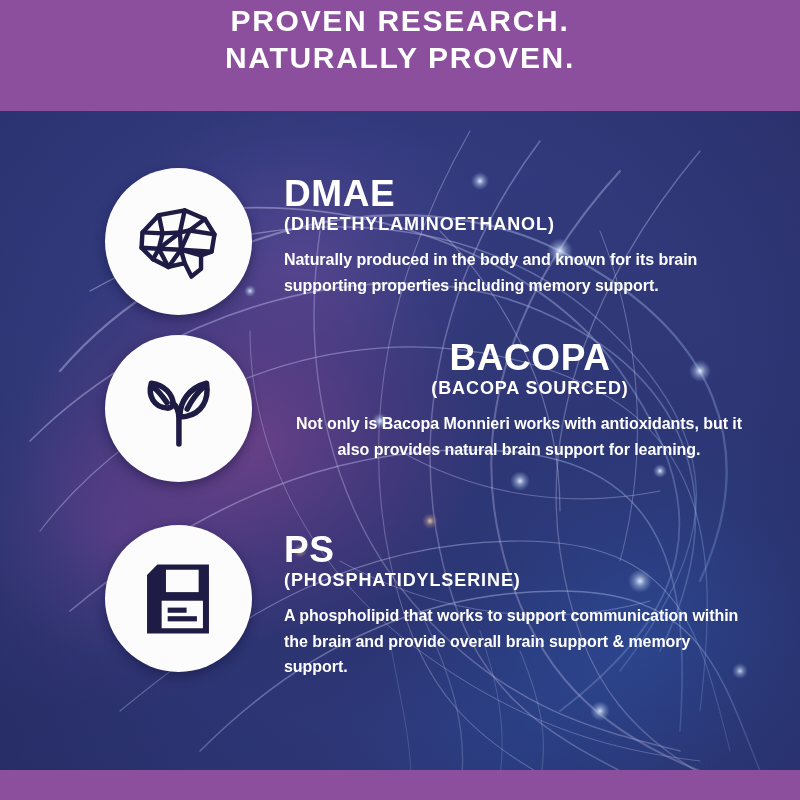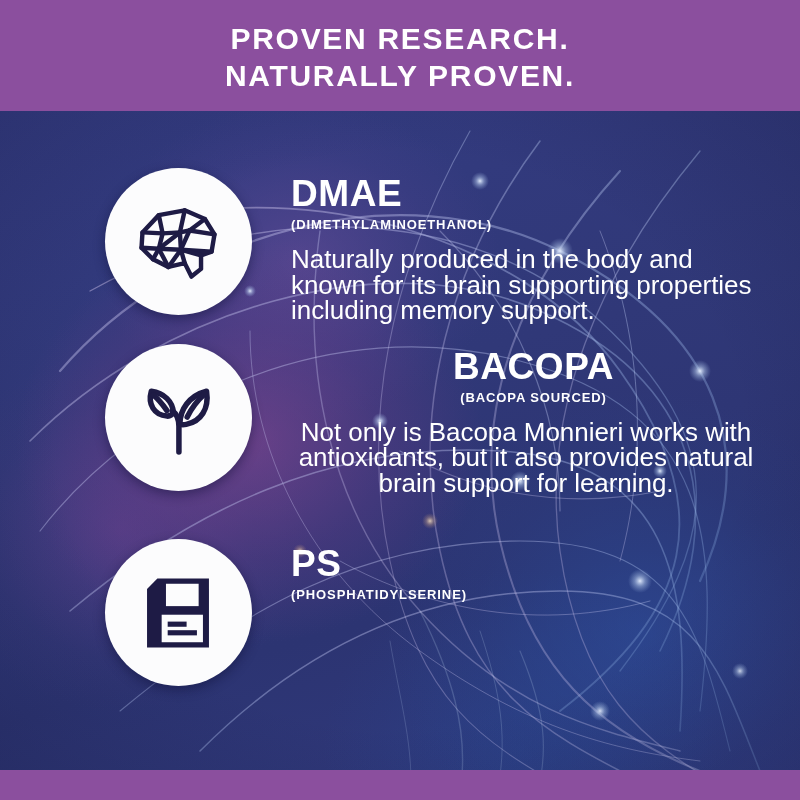--- a/index.html
+++ b/index.html
@@ -27,21 +27,21 @@
     z-index: 6;
     background: #8b4f9e;
     width: 100%;
     flex: 0 0 auto;
   }
   .band-top {
     height: 111px;
     display: flex;
     flex-direction: column;
     align-items: center;
-    justify-content: center;
+    justify-content: flex-start;
     padding-top: 2px;
     box-sizing: border-box;
   }
   .band-bottom {
     height: 30px;
   }
   .headline-line {
     color: #ffffff;
     font-size: 30px;
     font-weight: bold;
@@ -82,21 +82,20 @@
   
   .rows {
     position: relative;
     z-index: 4;
     padding: 57px 0 0 0;
   }
   .row {
     display: flex;
     align-items: flex-start;
     margin-bottom: 20px;
-    gap: 7px;
   }
   .row:last-child { margin-bottom: 0; }
 
   .badge-wrap {
     flex: 0 0 auto;
     width: 150px;
     display: flex;
     justify-content: center;
     padding-left: 103px;
     box-sizing: content-box;
@@ -123,30 +122,30 @@
   }
   .ing-title {
     font-size: 37px;
     font-weight: bold;
     letter-spacing: 0.6px;
     line-height: 41px;
     margin: 0 0 1px 0;
     color: #ffffff;
   }
   .ing-sub {
-    font-size: 13px;
+    font-size: 18px;
     font-weight: bold;
     letter-spacing: 0.9px;
     line-height: 19px;
     margin: 0 0 13px 0;
     color: #ffffff;
   }
   .ing-desc {
-    font-size: 26px;
-    font-weight: normal;
+    font-size: 16px;
+    font-weight: bold;
     line-height: 25.5px;
     letter-spacing: -0.05px;
     margin: 0;
     color: #ffffff;
     max-width: 470px;
   }
 
   
   .row-dmae   .text-col { padding-top: 5px; }
   .row-bacopa .text-col { padding-top: 2px; }
@@ -305,20 +304,21 @@
               <rect x="36" y="16" width="38" height="26" fill="#fcfcfd"></rect>
               <rect x="31" y="52" width="48" height="32" fill="#fcfcfd"></rect>
               <rect x="38" y="60" width="22" height="6" fill="#1e1b45"></rect>
               <rect x="38" y="70" width="34" height="6" fill="#1e1b45"></rect>
             </svg>
           </div>
         </div>
         <div class="text-col">
           <div class="ing-title">PS</div>
           <div class="ing-sub">(PHOSPHATIDYLSERINE)</div>
+          <div class="ing-desc">A phospholipid that works to support communication within the brain and provide overall brain support &amp; memory support.</div>
         </div>
       </div>
 
     </div>
   </div>
 
   <div class="band band-bottom"></div>
 
 </div>
 

